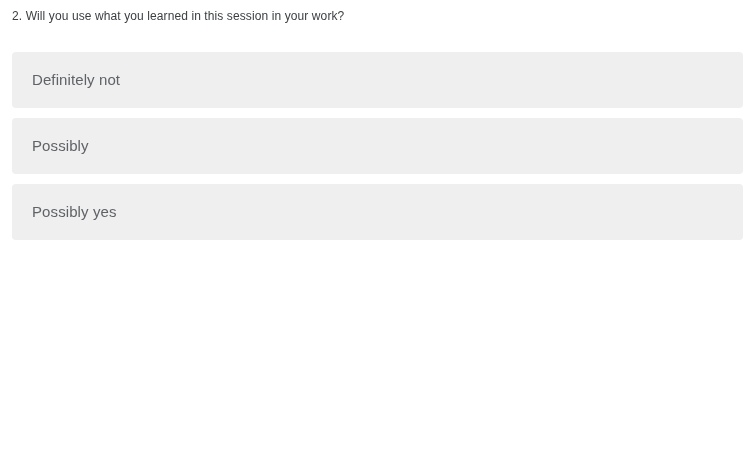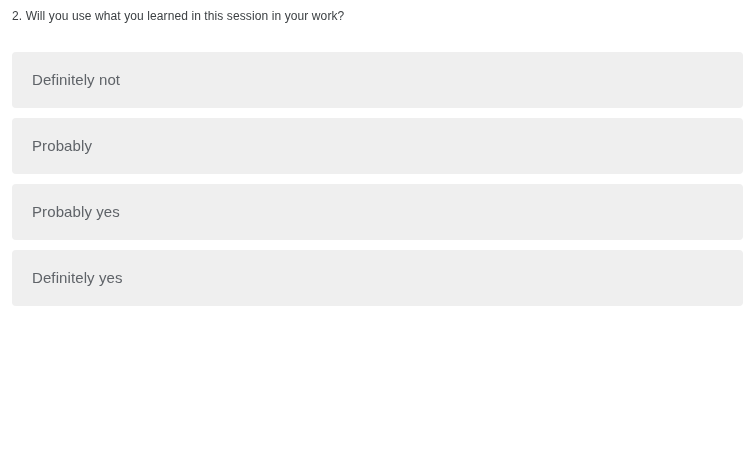--- a/index.html
+++ b/index.html
@@ -71,26 +71,23 @@
   <div class="question-title">2. Will you use what you learned in this session in your work?</div>
 
   <div class="options-list">
 
     <div class="option-row">
       <span class="option-label">Definitely not</span>
     </div>
 
 
     <div class="option-row">
-      <span class="option-label">Probably</span>
+      <span class="option-label">Possibly</span>
     </div>
 
     <div class="option-row">
-      <span class="option-label">Probably yes</span>
+      <span class="option-label">Possibly yes</span>
     </div>
 
-    <div class="option-row">
-      <span class="option-label">Definitely yes</span>
-    </div>
 
 
   </div>
 </div>
 
 </body></html>

